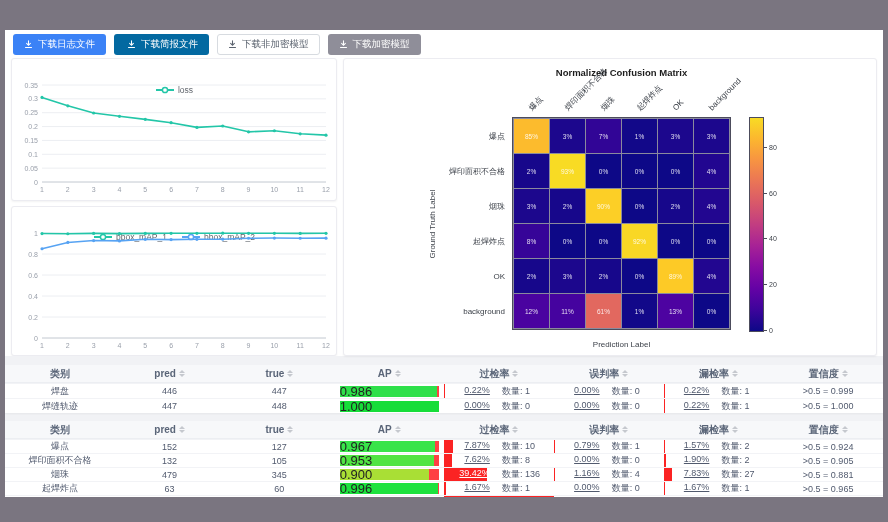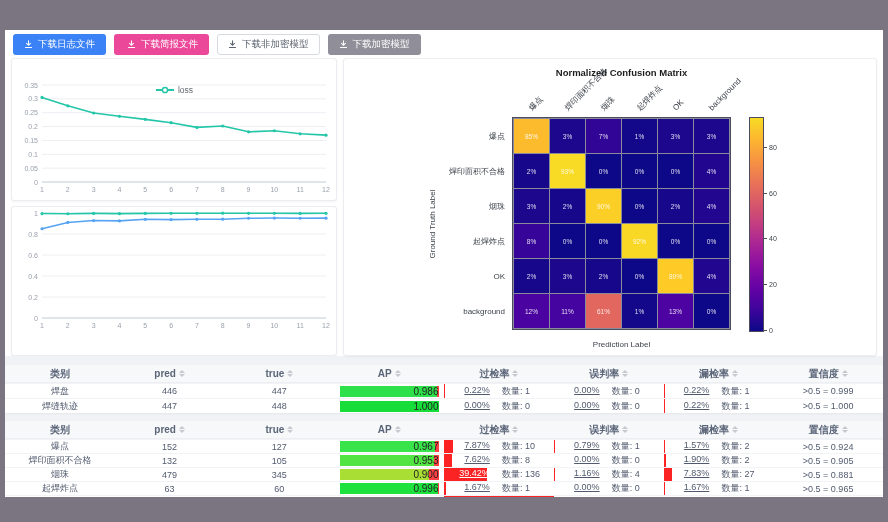--- a/index.html
+++ b/index.html
@@ -11,21 +11,21 @@
   }
   .content{
     position:absolute;left:5px;right:5px;top:30px;bottom:25px;
     background:#ffffff;display:flex;flex-direction:column;overflow:hidden;
   }
   
   .toolbar{height:28px;display:flex;align-items:center;gap:8px;padding-left:8px;flex:0 0 auto;}
   .btn{height:21px;padding:0 10px;border-radius:3px;font-size:9.5px;display:inline-flex;align-items:center;gap:5px;border:1px solid transparent;cursor:pointer;font-family:inherit;white-space:nowrap;}
   .btn svg{flex:0 0 auto;}
   .btn-green{background:#3b82f6;color:#fff;}
-  .btn-orange{background:#ec4899;color:#fff;padding-left:12px;}
+  .btn-orange{background:#0369a1;color:#fff;padding-left:12px;}
   .btn-plain{background:#fff;color:#5a626e;border-color:#d7dbe0;}
   .btn-gray{background:#8f8e99;color:#fff;}
   
   .main{display:flex;gap:6px;padding:0 6px;height:298px;flex:0 0 auto;}
   .card{background:#fff;border:1px solid #ececf1;border-radius:3px;box-shadow:0 1px 2px rgba(0,0,0,0.05);}
   .left-col{width:326px;display:flex;flex-direction:column;gap:5px;flex:0 0 auto;}
   .chart-card{display:flex;flex-direction:column;}
   .chart-card .legend{height:20px;display:flex;align-items:center;justify-content:center;gap:14px;}
   .lg-item{display:flex;align-items:center;gap:3px;cursor:pointer;margin-top:41px;}
   .lg-item span{font-size:8.5px;color:#61666d;}
@@ -52,21 +52,21 @@
   .caret i{display:block;width:0;height:0;border-left:3px solid transparent;border-right:3px solid transparent;}
   .caret .up{border-bottom:3px solid #c5c8ce;}
   .caret .dn{border-top:3px solid #c5c8ce;}
   .trow{display:flex;border-top:1px solid #f2f3f6;}
   .tbl .trow{height:14px;}
   .tbl2 .trow{height:13px;}
   .td{width:12.5%;display:flex;align-items:center;justify-content:center;font-size:9px;color:#515a6e;position:relative;overflow:hidden;}
   .apwrap{width:90%;height:11px;position:relative;display:flex;}
   .apg{height:100%;}
   .apr{flex:1;background:#ff4043;min-width:0;}
-  .aptxt{position:absolute;left:0;right:0;top:0;bottom:0;text-align:right;font-size:10px;line-height:11px;color:#222;}
+  .aptxt{position:absolute;left:0;right:0;top:0;bottom:0;text-align:left;font-size:13px;line-height:11px;color:#222;}
   .pcell .pbar{position:absolute;left:0;top:0;bottom:0;background:#fb2323;}
   .ptxt{position:relative;display:flex;justify-content:center;gap:12px;width:100%;}
   .ptxt .p1{min-width:40px;text-align:right;text-decoration:underline;}
   .ptxt .p2{min-width:46px;text-align:left;}
   .onred{color:#fff;}
   .onred-all .p1,.onred-all .p2{color:#fff;}
 </style>
 </head>
 <body>
 
@@ -150,20 +150,36 @@
             <circle cx="159.0909090909091" cy="43.691428571428574" r="1.6" fill="#23c6a8"></circle>
             <circle cx="184.9090909090909" cy="48.40285714285714" r="1.6" fill="#23c6a8"></circle>
             <circle cx="210.72727272727272" cy="47.01714285714285" r="1.6" fill="#23c6a8"></circle>
             <circle cx="236.54545454545453" cy="52.83714285714286" r="1.6" fill="#23c6a8"></circle>
             <circle cx="262.3636363636364" cy="51.72857142857143" r="1.6" fill="#23c6a8"></circle>
             <circle cx="288.1818181818182" cy="54.777142857142856" r="1.6" fill="#23c6a8"></circle>
             <circle cx="314" cy="56.162857142857135" r="1.6" fill="#23c6a8"></circle>
           </svg>
       </div>
       <div class="card chart-card" style="height:150px;">
+        <div class="legend" id="legend-1">
+            <div class="lg-item">
+              <svg width="20" height="10">
+                <line x1="1" y1="5" x2="19" y2="5" stroke="#23c6a8" stroke-width="2"></line>
+                <circle cx="10" cy="5" r="2.6" fill="#fff" stroke="#23c6a8" stroke-width="1.5"></circle>
+              </svg>
+              <span>bbox_mAP_1</span>
+            </div>
+            <div class="lg-item">
+              <svg width="20" height="10">
+                <line x1="1" y1="5" x2="19" y2="5" stroke="#57a3f3" stroke-width="2"></line>
+                <circle cx="10" cy="5" r="2.6" fill="#fff" stroke="#57a3f3" stroke-width="1.5"></circle>
+              </svg>
+              <span>bbox_mAP_2</span>
+            </div>
+          </div>
         <svg id="chart-1" width="324" height="126">
             <line x1="30" y1="111" x2="314" y2="111" stroke="#eceef2" stroke-width="1"></line>
             <text x="26" y="113.5" text-anchor="end" font-size="7" fill="#9aa0ab">0</text>
             <line x1="30" y1="90" x2="314" y2="90" stroke="#eceef2" stroke-width="1"></line>
             <text x="26" y="92.5" text-anchor="end" font-size="7" fill="#9aa0ab">0.2</text>
             <line x1="30" y1="69" x2="314" y2="69" stroke="#eceef2" stroke-width="1"></line>
             <text x="26" y="71.5" text-anchor="end" font-size="7" fill="#9aa0ab">0.4</text>
             <line x1="30" y1="48" x2="314" y2="48" stroke="#eceef2" stroke-width="1"></line>
             <text x="26" y="50.5" text-anchor="end" font-size="7" fill="#9aa0ab">0.6</text>
             <line x1="30" y1="27" x2="314" y2="27" stroke="#eceef2" stroke-width="1"></line>

